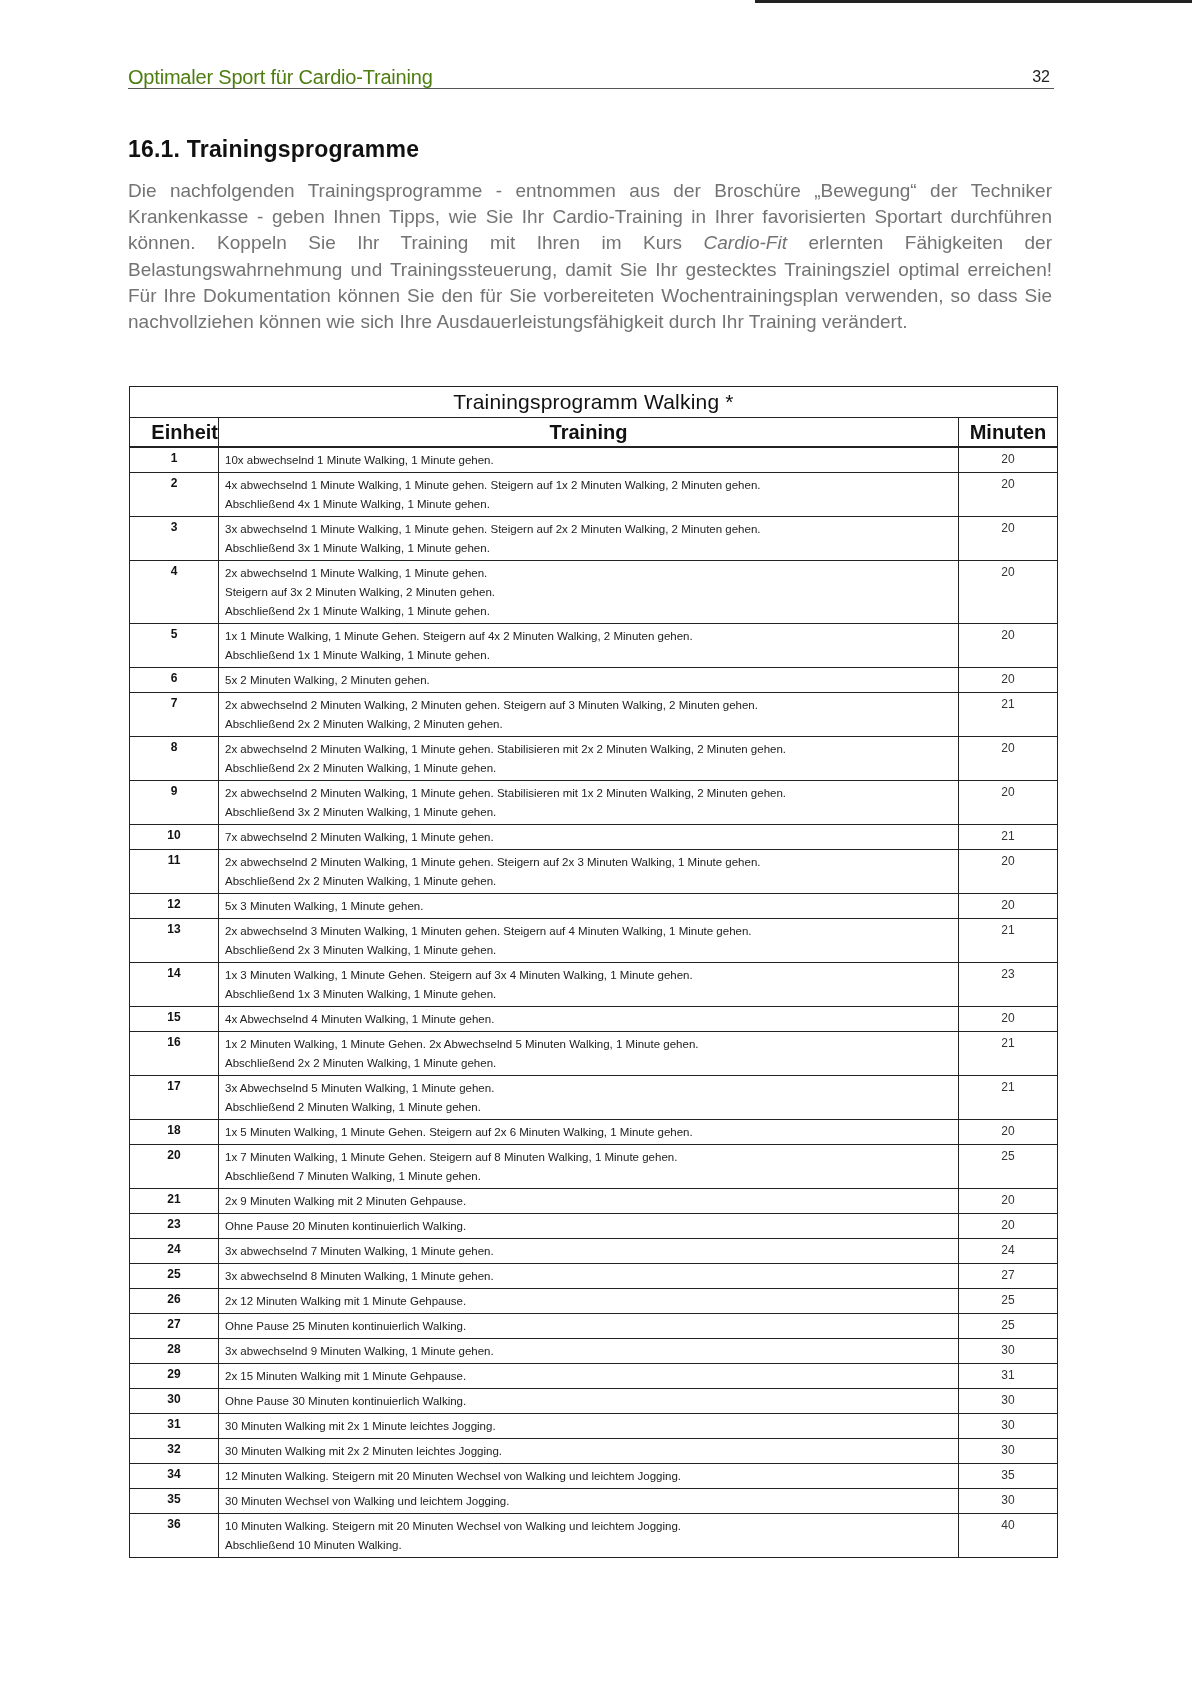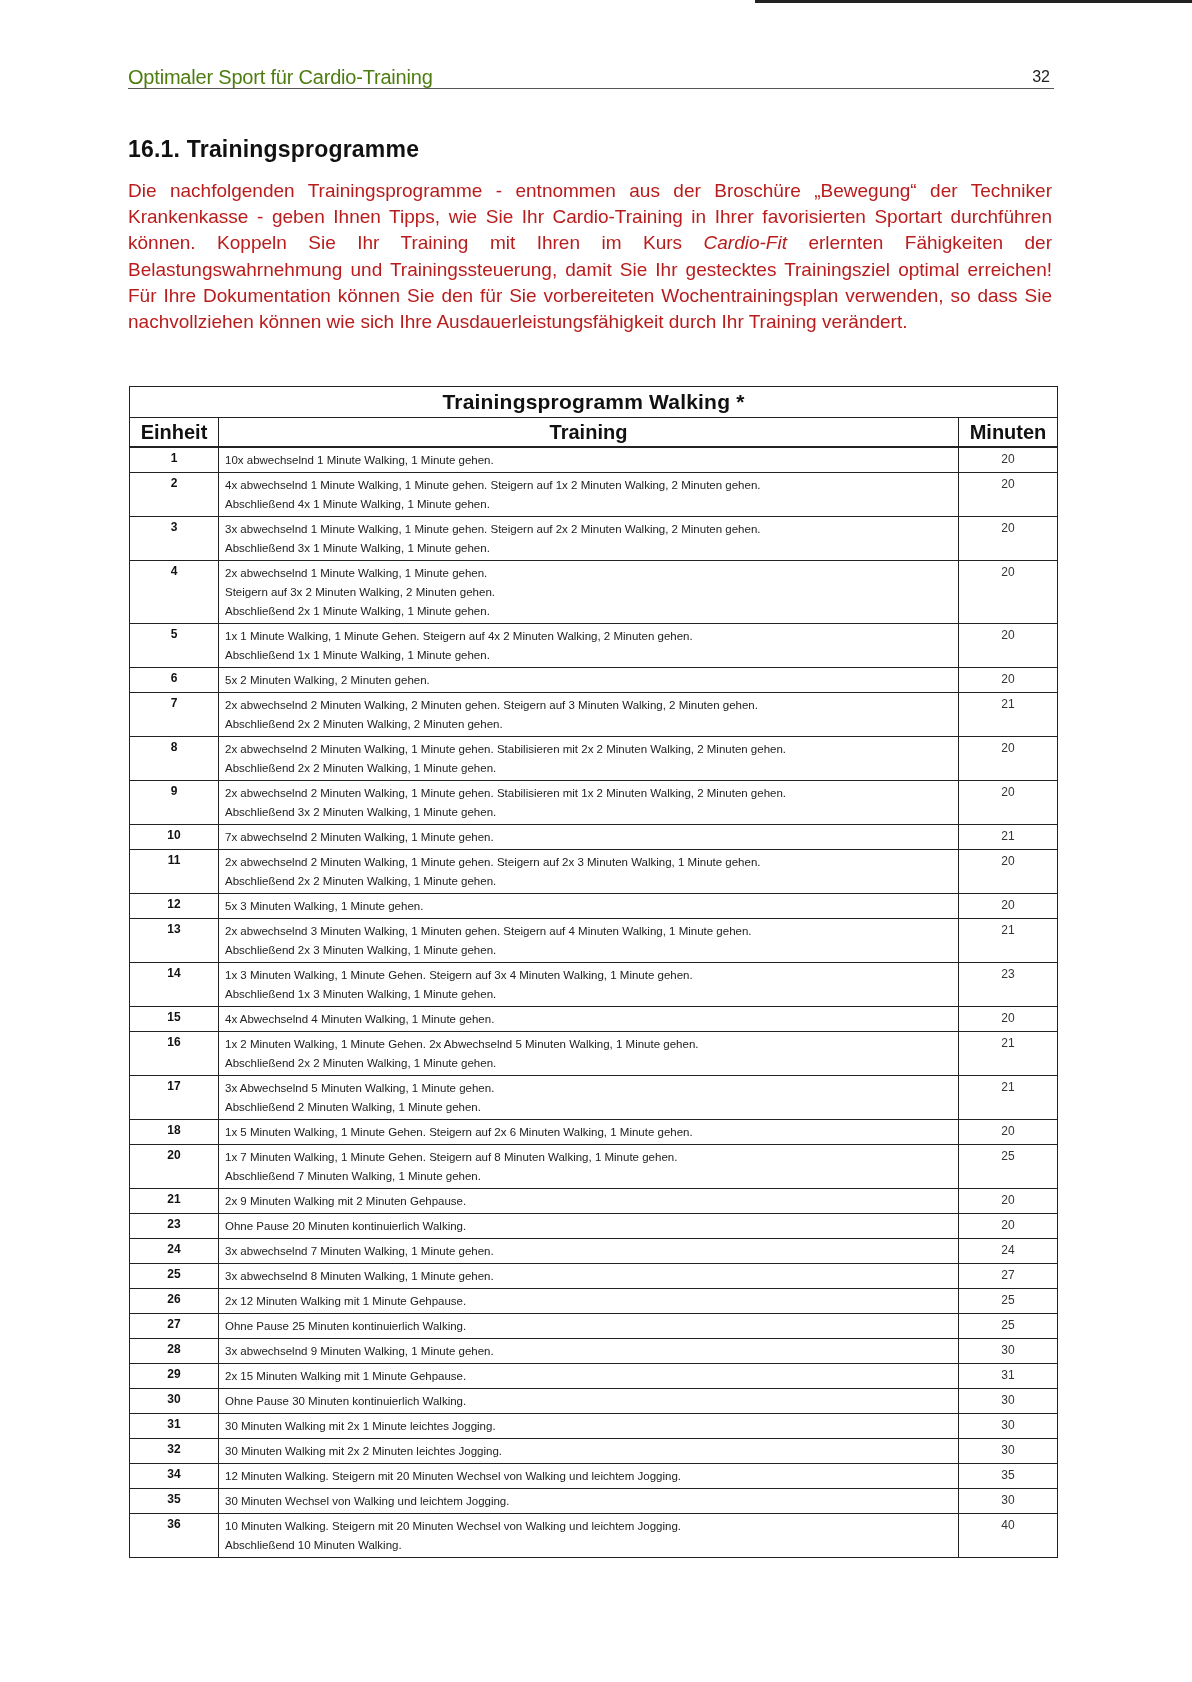--- a/index.html
+++ b/index.html
@@ -2,27 +2,27 @@
 <html><head>
 <meta charset="utf-8">
 <style>
   html, body { margin: 0; padding: 0; background: #fff; }
   body { width: 1192px; height: 1682px; position: relative; overflow: hidden; font-family: "Liberation Sans", sans-serif; color: #111; }
   .topline { position: absolute; left: 755px; top: 0; width: 437px; height: 3px; background: #222; }
   .running-head { position: absolute; left: 128px; top: 66px; width: 926px; height: 22px; border-bottom: 1px solid #555; }
   .running-title { position: absolute; left: 0; top: 0; font-size: 20px; color: #4d7c0f; letter-spacing: -0.2px; }
   .page-num { position: absolute; right: 4px; top: 2px; font-size: 16px; color: #222; }
   h1 { position: absolute; left: 128px; top: 136px; margin: 0; font-size: 23px; font-weight: bold; letter-spacing: 0.2px; }
-  .intro { position: absolute; left: 128px; top: 178px; width: 924px; font-size: 19px; line-height: 26.2px; text-align: justify; color: #b91c1c; }
+  .intro { position: absolute; left: 128px; top: 178px; width: 924px; font-size: 19px; line-height: 26.2px; text-align: justify; color: #737373; }
   .intro i { font-style: italic; }
   table { position: absolute; left: 129px; top: 386px; width: 929px; border-collapse: collapse; }
   td, th { border: 1.5px solid #222; padding: 0; }
-  .tcaption { font-size: 21px; font-weight: bold; text-align: center; height: 30px; letter-spacing: 0.2px; }
+  .tcaption { font-size: 21px; font-weight: normal; text-align: center; height: 30px; letter-spacing: 0.2px; }
   .hdr th { font-size: 20px; font-weight: bold; height: 28px; border-bottom: 2px solid #222; }
-  .hdr th.c-nr { width: 88px; }
+  .hdr th.c-nr { width: 88px; text-align: right; }
   .hdr th.c-min { width: 98px; }
   td.nr { text-align: center; font-size: 12px; font-weight: bold; vertical-align: top; padding-top: 3px; }
   td.txt { font-size: 11.5px; padding: 3px 6px 2px 6px; line-height: 19px; color: #222; vertical-align: top; margin-top: 20px; }
   td.min { text-align: center; font-size: 12px; vertical-align: top; padding-top: 4px; color: #333; }
 </style>
 </head>
 <body>
 
 <div class="topline"></div>
 

